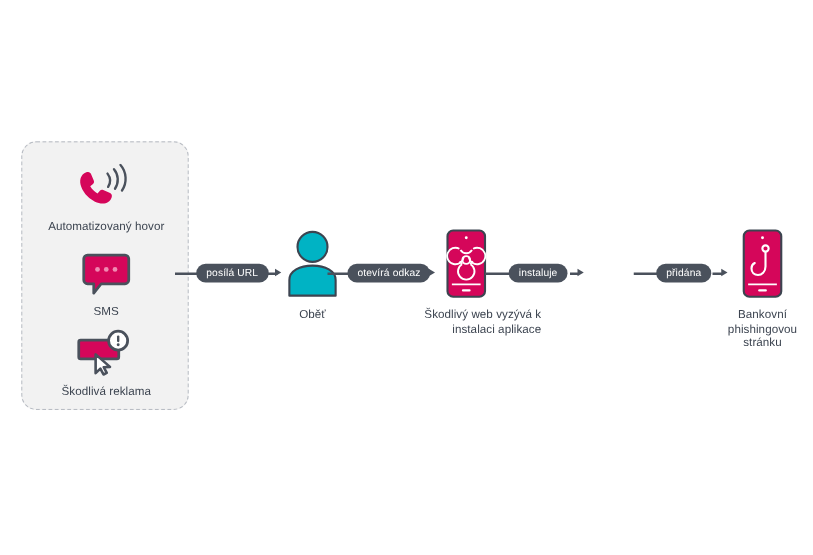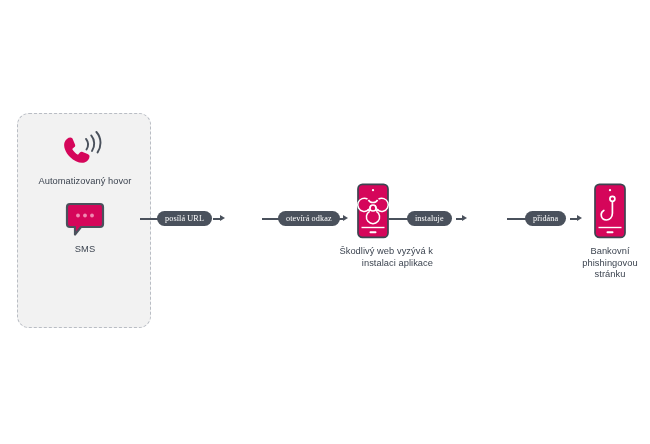--- a/index.html
+++ b/index.html
@@ -94,21 +94,20 @@
     line-height: 15px;
     padding: 0 8px;
     border-radius: 8px;
     background: #4a515c;
     color: #ffffff;
     font-size: 8.2px;
     letter-spacing: 0.1px;
     white-space: nowrap;
     top: 211px;
     text-align: right;
-    font-family: Liberation Serif, serif;
   }
   .pill-1 { left: 157px; }
   .pill-2 { left: 278px; }
   .pill-3 { left: 407px; }
   .pill-4 { left: 525px; }
 
   .conn-line {
     position: absolute;
     height: 1.6px;
     background: #4a515c;
@@ -152,27 +151,48 @@
           <g fill="none" stroke="#4a515c" stroke-width="1.9" stroke-linecap="round">
             <path d="M28.5 18.5 C30.6 15.2 30.4 11.0 28.0 7.9"></path>
             <path d="M34.0 20.0 C37.2 15.2 36.9 8.8 33.2 4.4"></path>
             <path d="M39.6 21.4 C43.8 15.2 43.4 6.6 38.4 1.0"></path>
           </g>
         </svg>
       </div>
       <div class="src-label">Automatizovaný hovor</div>
     </div>
 
+    <div class="src-item item-ad">
+      <div class="src-icon">
+        <svg width="52" height="40" viewBox="0 0 52 40">
+          <rect x="4" y="9" width="32" height="15" rx="1.5" fill="#d5065a" stroke="#4a515c" stroke-width="2.2" stroke-linejoin="round"></rect>
+          <circle cx="35.5" cy="9.5" r="7.6" fill="#ffffff" stroke="#4a515c" stroke-width="2.2"></circle>
+          <rect x="34.6" y="5.3" width="1.9" height="5.4" rx="0.9" fill="#4a515c"></rect>
+          <circle cx="35.55" cy="12.8" r="1.15" fill="#4a515c"></circle>
+          <path d="M17.5 20.5 L17.5 35.5 L21.3 31.9 L23.8 36.6 L26.4 35.3 L24.0 30.8 L29.0 30.5 Z" fill="#ffffff" stroke="#4a515c" stroke-width="2.1" stroke-linejoin="round"></path>
+        </svg>
+      </div>
+      <div class="src-label">Škodlivá reklama</div>
+    </div>
   </div>
 
   <div class="conn-line" style="left:140px; width:20px;"></div>
   <div class="pill pill-1">posílá URL</div>
   <div class="conn-line" style="left:213px; width:9px;"></div>
   <div class="arrow-head" style="left:220px;"></div>
 
+  <div class="node node-victim">
+    <div class="node-icon">
+      <svg width="46" height="56" viewBox="0 0 46 56">
+        <circle cx="23" cy="14.5" r="12" fill="#00b3c4" stroke="#3c4450" stroke-width="1.7"></circle>
+        <path d="M4.5 53.5 V41 C4.5 33.6 12.8 29.5 23 29.5 C33.2 29.5 41.5 33.6 41.5 41 V53.5 Z" fill="#00b3c4" stroke="#3c4450" stroke-width="1.7" stroke-linejoin="round"></path>
+      </svg>
+    </div>
+    <div class="node-label">Oběť</div>
+  </div>
 
   <div class="conn-line" style="left:262px; width:18px;"></div>
   <div class="pill pill-2">otevírá odkaz</div>
   <div class="conn-line" style="left:337px; width:7px;"></div>
   <div class="arrow-head" style="left:343px;"></div>
 
   <div class="node node-web">
     <div class="node-icon">
       <svg class="phone-frame" width="34" height="56" viewBox="0 0 34 56">
         <rect x="2" y="1.4" width="30" height="53" rx="4.5" fill="#d5065a" stroke="#3c4450" stroke-width="1.7"></rect>

